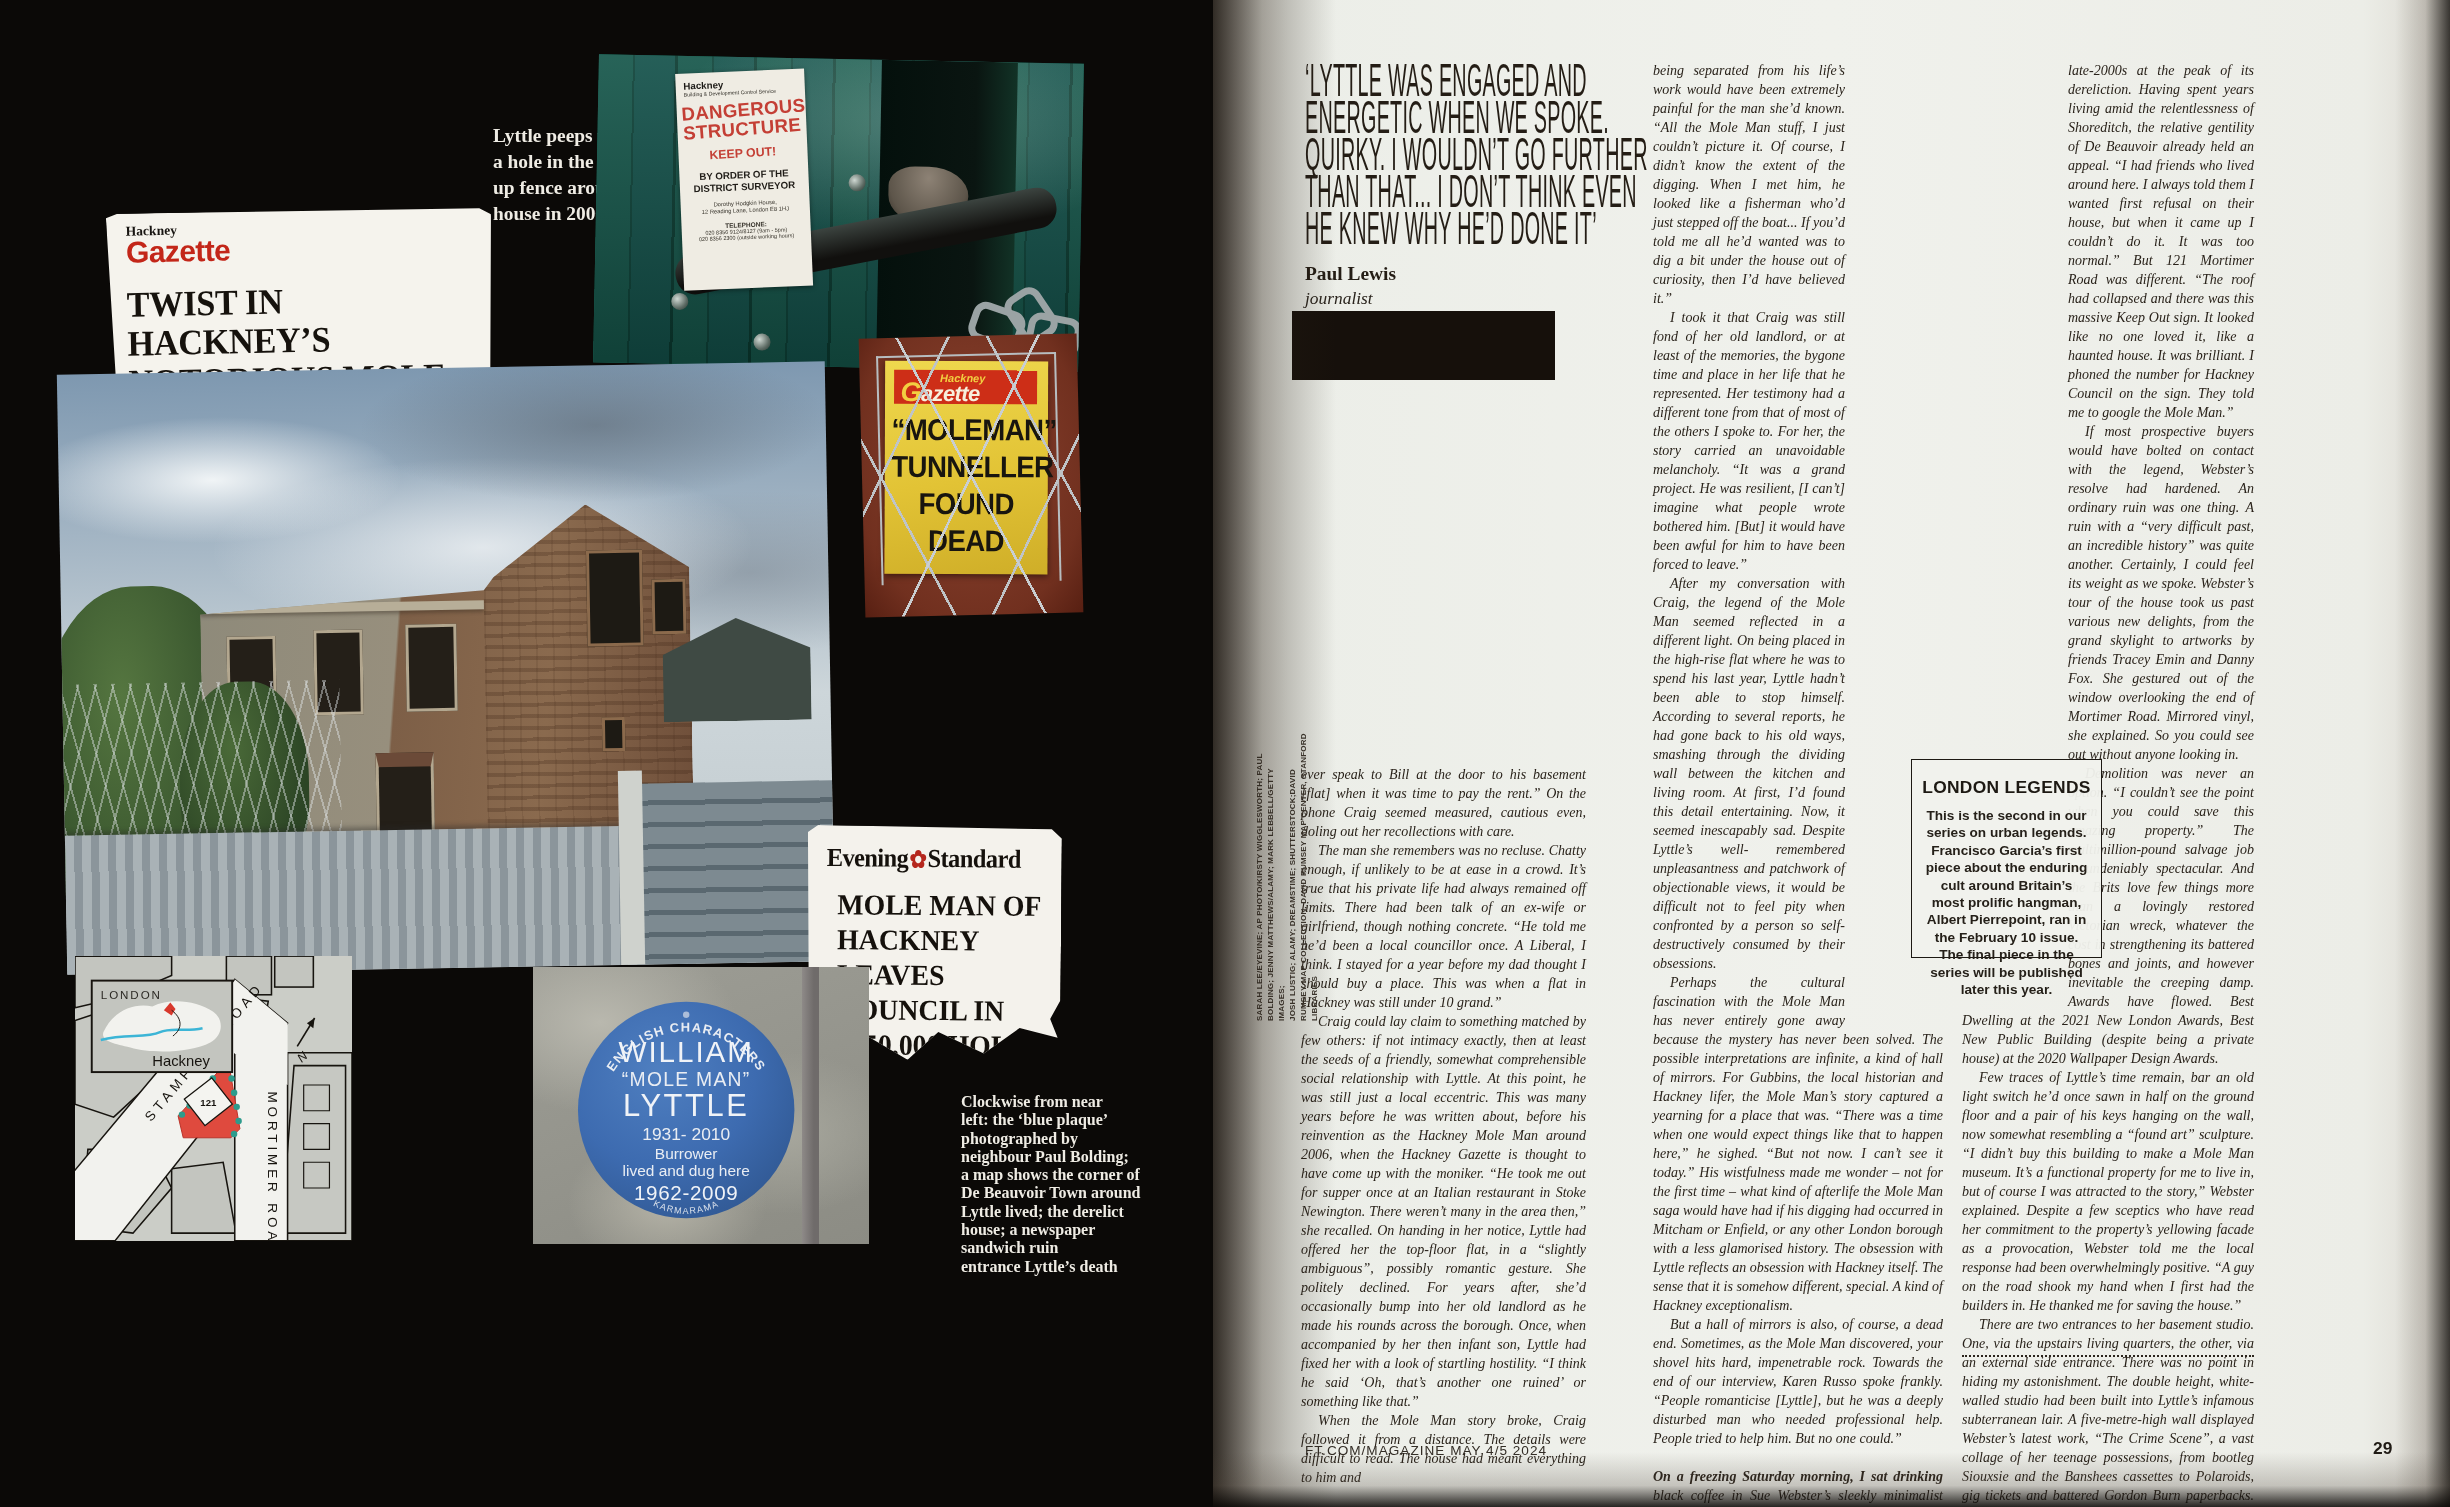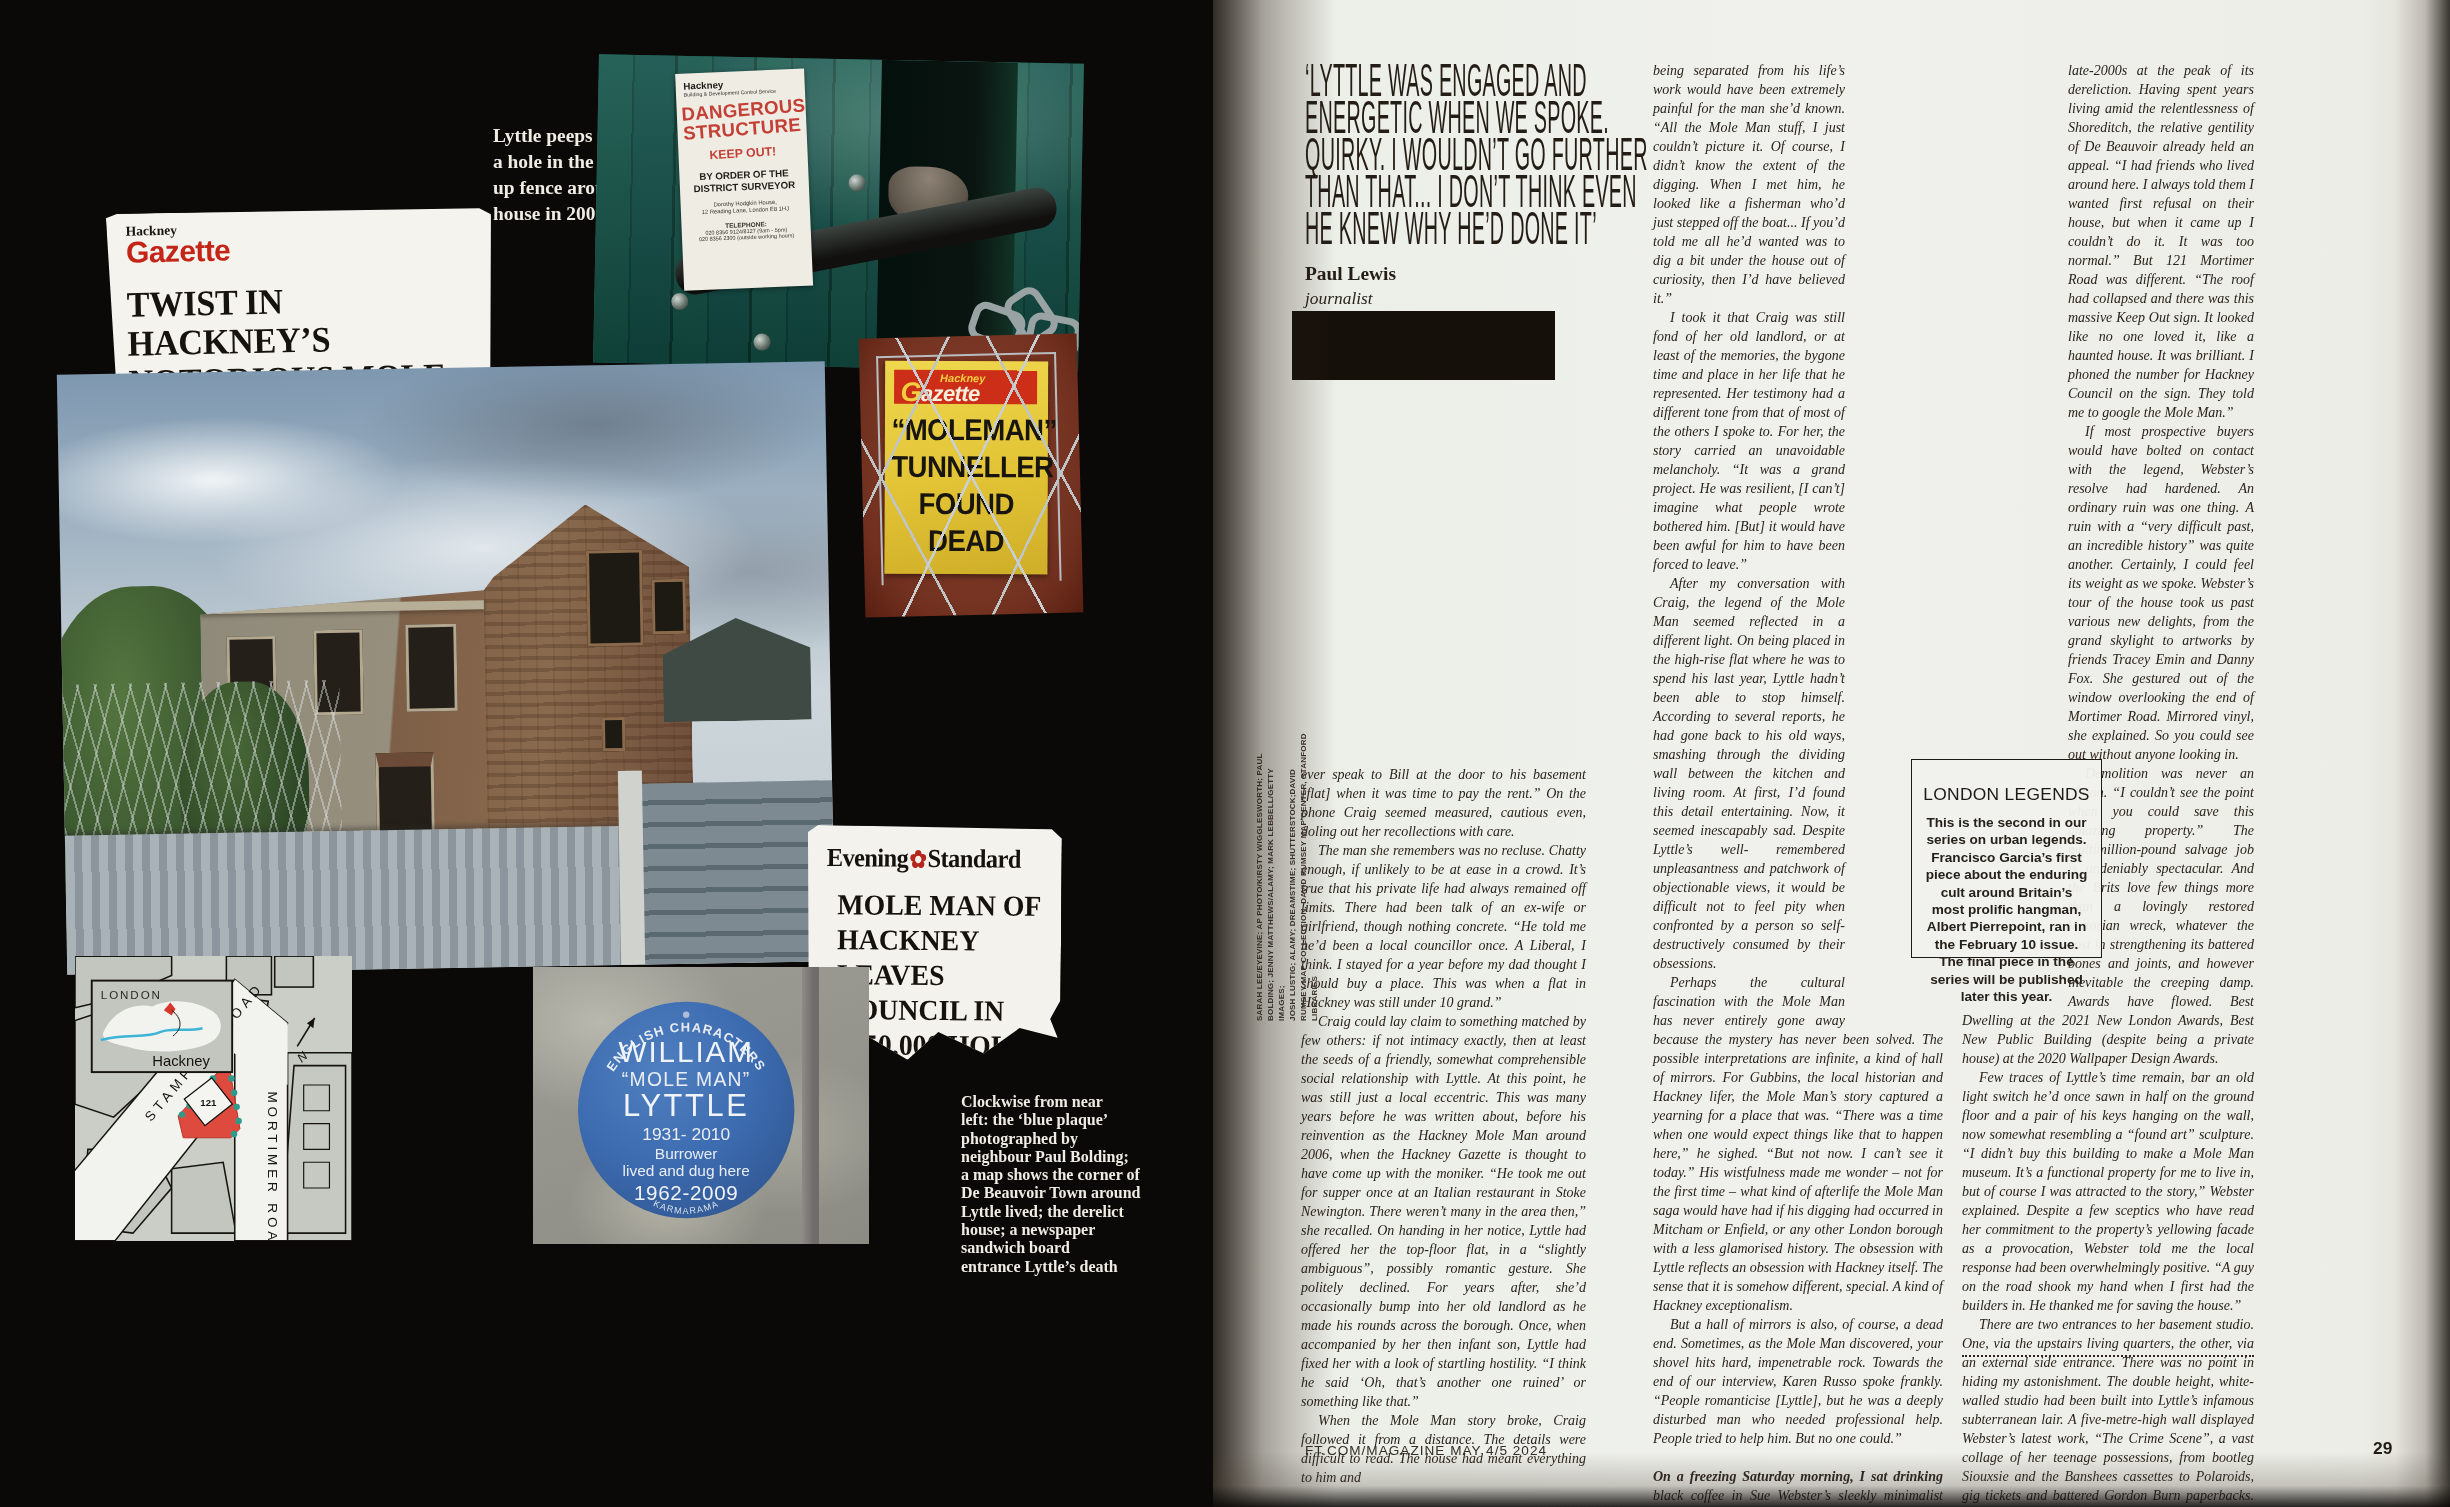--- a/index.html
+++ b/index.html
@@ -138,21 +138,21 @@
   .col2{left:1653px;top:61px;width:290px;}
   .col3{left:1962px;top:61px;width:292px;}
   .para{margin:0;font-style:italic;}
   .para.ind{text-indent:17px;}
   .para.sp{margin-top:18.7px;}
   .wrap-r{float:right;clear:right;width:98px;height:274px;margin-top:685px;}
   .wrap-l{float:left;clear:left;width:106px;height:267px;margin-top:683px;}
   .legend-box{position:absolute;left:1911px;top:759px;width:191px;height:199px;border:1.9px solid #1d1913;
       box-sizing:border-box;background:rgba(240,241,236,.96);text-align:center;
       font-family:"Liberation Sans",sans-serif;color:#1d1913;}
-  .lb-title{font-size:17.4px;font-weight:400;margin-top:24px;letter-spacing:0.3px;}
+  .lb-title{font-size:17.4px;font-weight:700;margin-top:17px;letter-spacing:0.3px;}
   .lb-body{font-size:13.6px;line-height:17.4px;font-weight:700;margin:9px 11.6px 0;color:#252019;}
   .dotted-rule{position:absolute;left:1962px;top:1355px;width:292px;border-top:2.6px dotted #2b241c;}
   .bio{position:absolute;left:1962px;top:1367px;width:294px;font-style:italic;font-size:15px;line-height:19.7px;color:#29221a;}
   .credits{position:absolute;left:1254px;top:1021px;width:288px;transform:rotate(-90deg);transform-origin:0 0;
       font-family:"Liberation Sans",sans-serif;font-size:8px;line-height:11px;color:#3c362e;font-weight:700;letter-spacing:0.2px;}
   .footer-left{position:absolute;left:1305px;top:1443px;font-family:"Liberation Sans",sans-serif;
       font-size:13.6px;letter-spacing:1px;color:#332d26;font-weight:400;}
   .page-num{position:absolute;left:2373px;top:1438px;font-family:"Liberation Sans",sans-serif;
       font-size:17.4px;font-weight:700;color:#1f1a14;}
   .ln{display:block;}
@@ -369,21 +369,21 @@
 
     <div class="cap cap-main">
         <span class="ln">Clockwise from near</span>
         <span class="ln">left: the ‘blue plaque’</span>
         <span class="ln">photographed by</span>
         <span class="ln">neighbour Paul Bolding;</span>
         <span class="ln">a map shows the corner of</span>
         <span class="ln">De Beauvoir Town around</span>
         <span class="ln">Lyttle lived; the derelict</span>
         <span class="ln">house; a newspaper</span>
-        <span class="ln">sandwich board</span>
+        <span class="ln">sandwich ruin</span>
         <span class="ln">entrance Lyttle’s death</span>
       </div>
   </div>
 
   <div class="page-right"></div>
 
   <div class="pquote">
       <span class="ln">‘LYTTLE WAS ENGAGED AND</span>
       <span class="ln">ENERGETIC WHEN WE SPOKE.</span>
       <span class="ln">QUIRKY. I WOULDN’T GO FURTHER</span>

